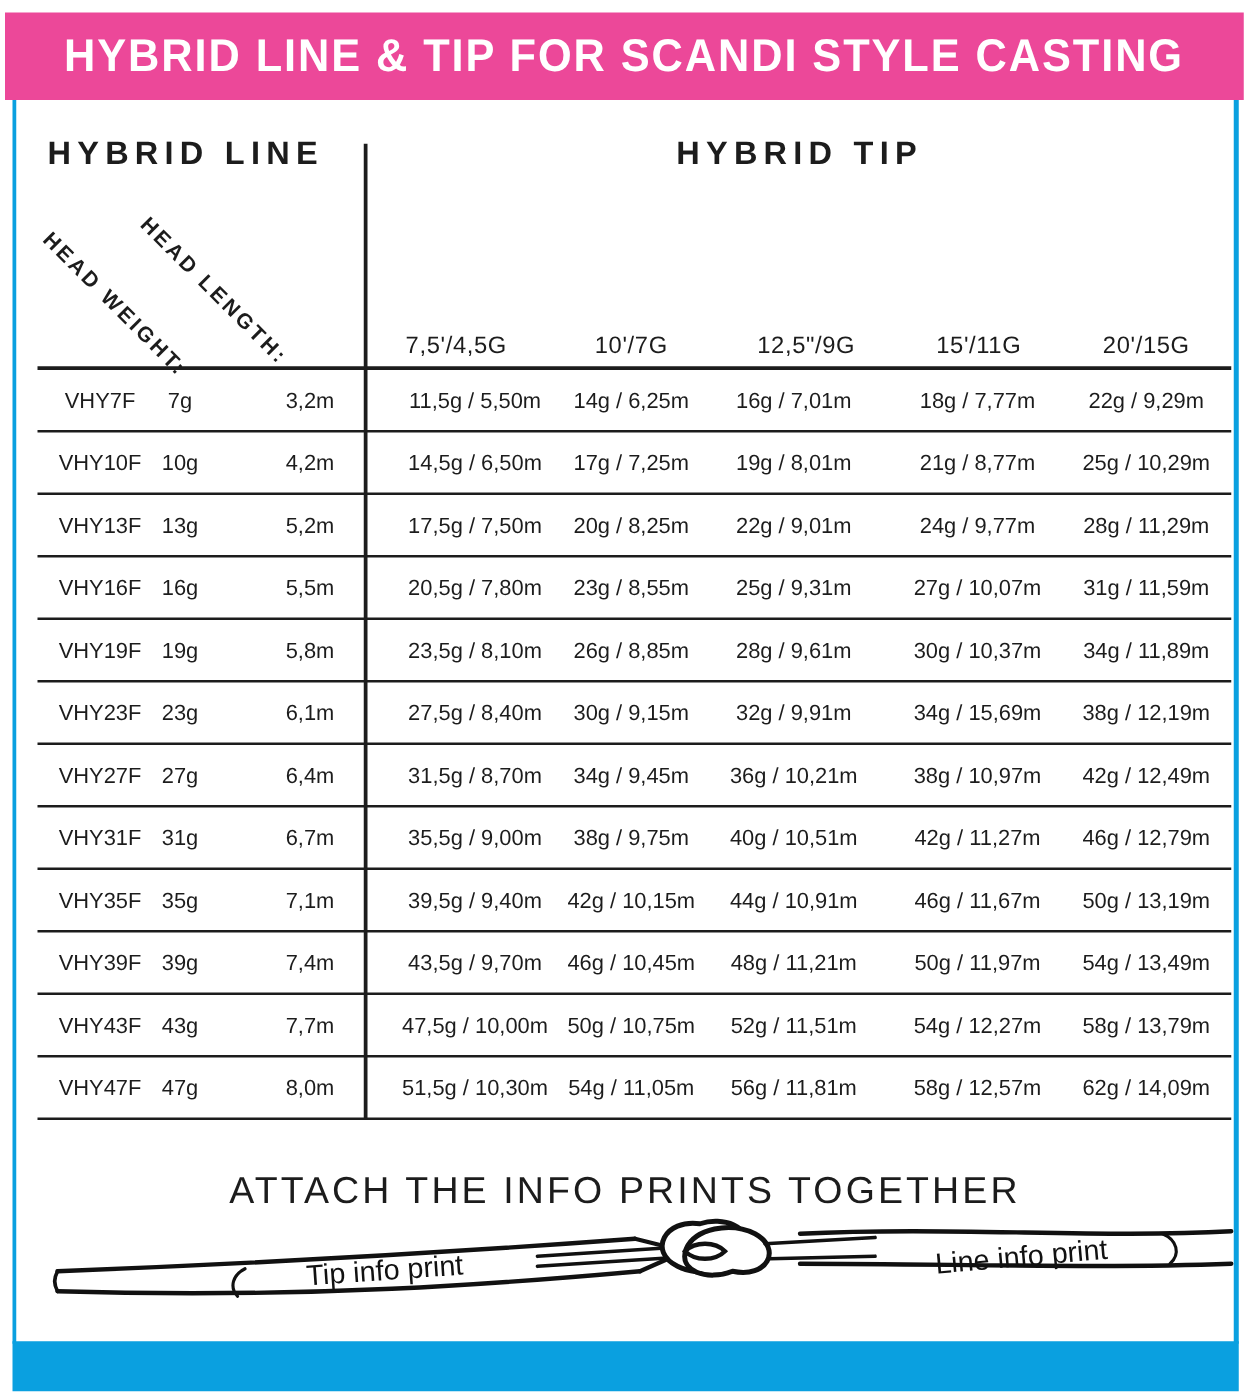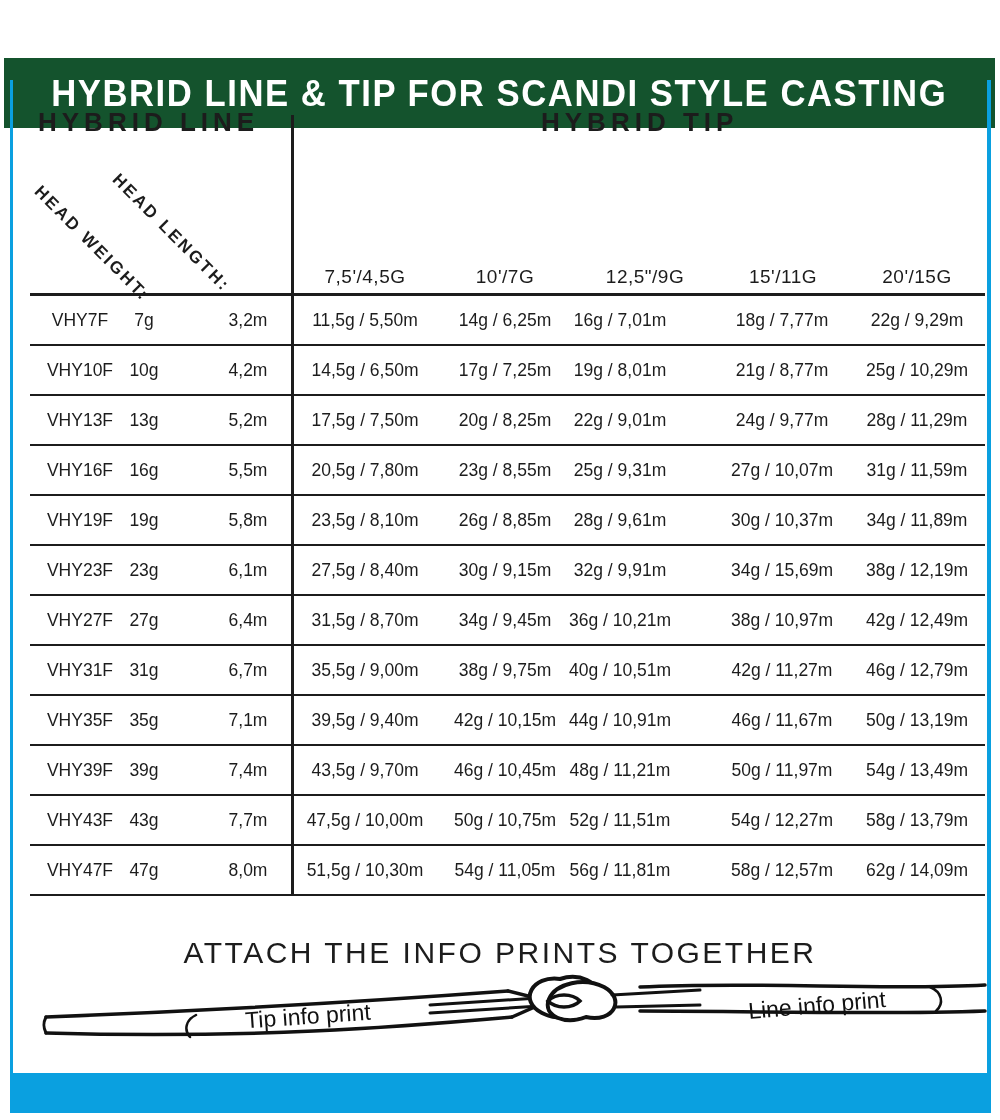--- a/index.html
+++ b/index.html
@@ -3,21 +3,21 @@
 <meta charset="utf-8">
 <style>
   html,body{margin:0;padding:0;background:#ffffff;}
   #page{
     position:relative;width:1000px;height:1120px;background:#ffffff;
     font-family:"Liberation Sans",sans-serif;color:#1c1c1c;overflow:hidden;
   }
   
   .banner{
     position:absolute;left:4px;top:10px;width:991px;height:70px;
-    background:#14532d;display:flex;align-items:center;justify-content:center;margin-top:48px;
+    background:#ec4899;display:flex;align-items:center;justify-content:center;
   }
   .banner-title{
     color:#ffffff;font-weight:bold;font-size:34px;letter-spacing:1.5px;
     white-space:nowrap;transform:scale(1.02,1.08);
   }
   .frame-left{position:absolute;left:10px;top:80px;width:3px;height:995px;background:#0aa0e0;}
   .frame-right{position:absolute;left:987px;top:80px;width:4px;height:995px;background:#0aa0e0;}
   .bottom-bar{position:absolute;left:10px;top:1073px;width:981px;height:40px;background:#0aa0e0;}
 
   
@@ -47,23 +47,23 @@
   
   .tbl{position:absolute;left:30px;top:296px;width:955px;}
   .row{position:relative;height:48px;border-bottom:2px solid #1c1c1c;}
   .cell{
     position:absolute;top:0;height:100%;display:flex;align-items:center;
     justify-content:center;font-size:17.5px;white-space:nowrap;
   }
   .c-name{left:0;width:100px;text-align:center;}
   .c-w{left:84px;width:60px;text-align:center;}
   .c-l{left:185px;width:66px;}
-  .c-t1{left:265px;width:140px;}
+  .c-t1{left:265px;width:140px;padding-left:15px;}
   .c-t2{left:405px;width:140px;}
-  .c-t3{left:520px;width:140px;text-align:center;}
+  .c-t3{left:535px;width:140px;text-align:center;}
   .c-t4{left:682px;width:140px;}
   .c-t5{left:819px;width:136px;}
 
   
   .attach-title{
     position:absolute;left:0;right:0;top:936px;text-align:center;
     font-weight:normal;font-size:30px;letter-spacing:2.5px;white-space:nowrap;
   }
   .knot-svg{position:absolute;left:0;top:965px;width:1000px;height:100px;}
   .band-label{position:absolute;font-size:23px;white-space:nowrap;color:#111;}

